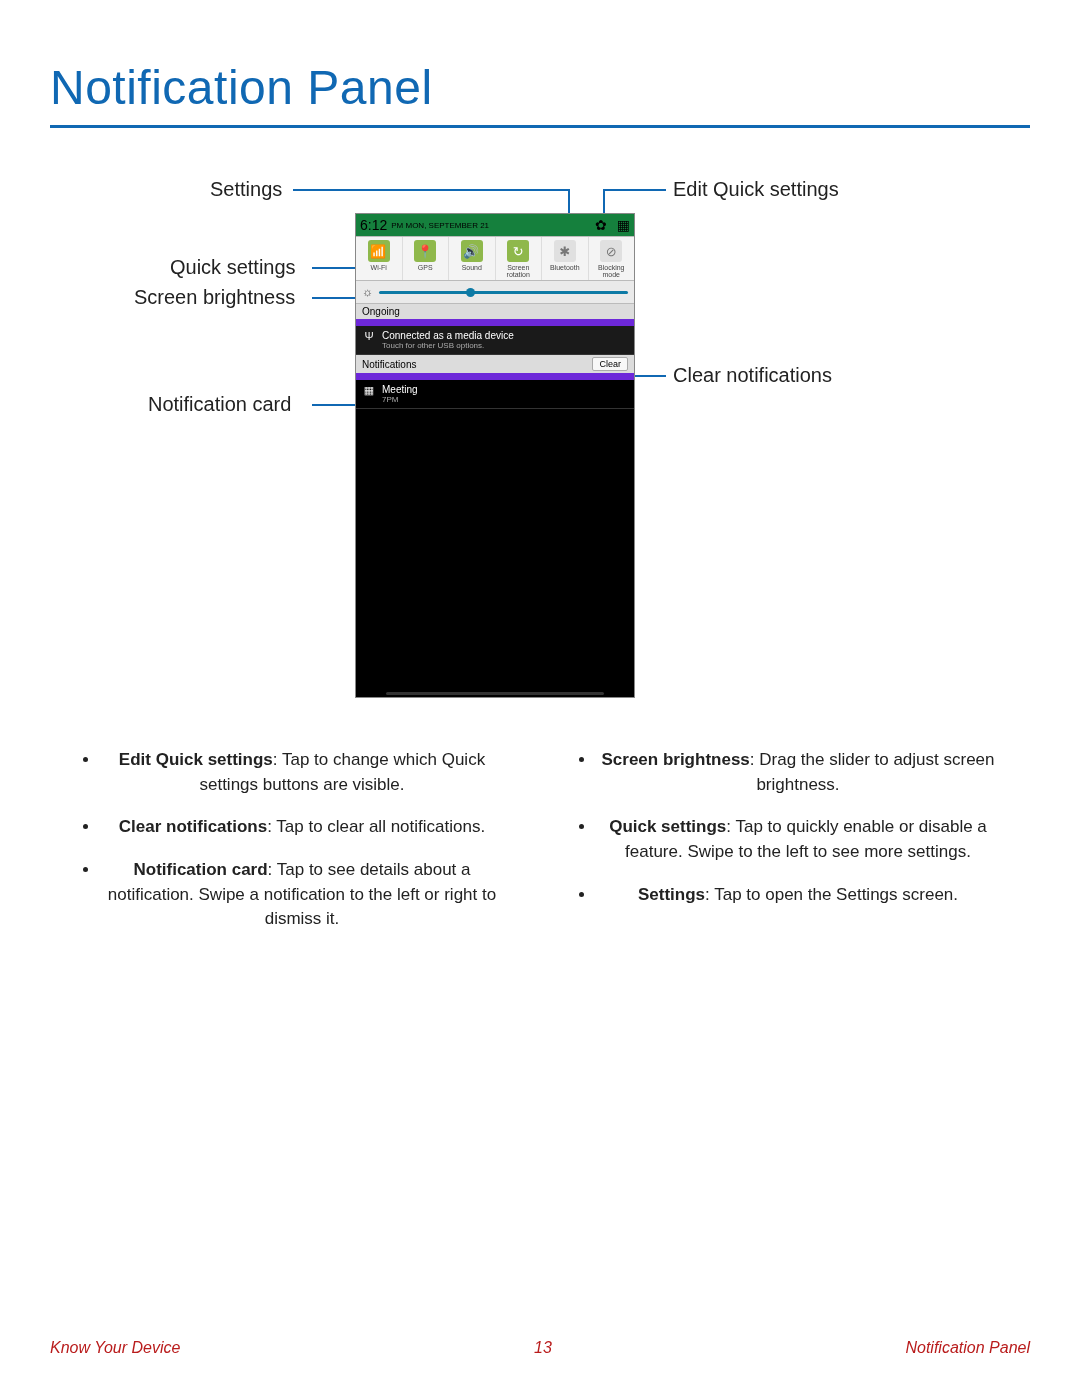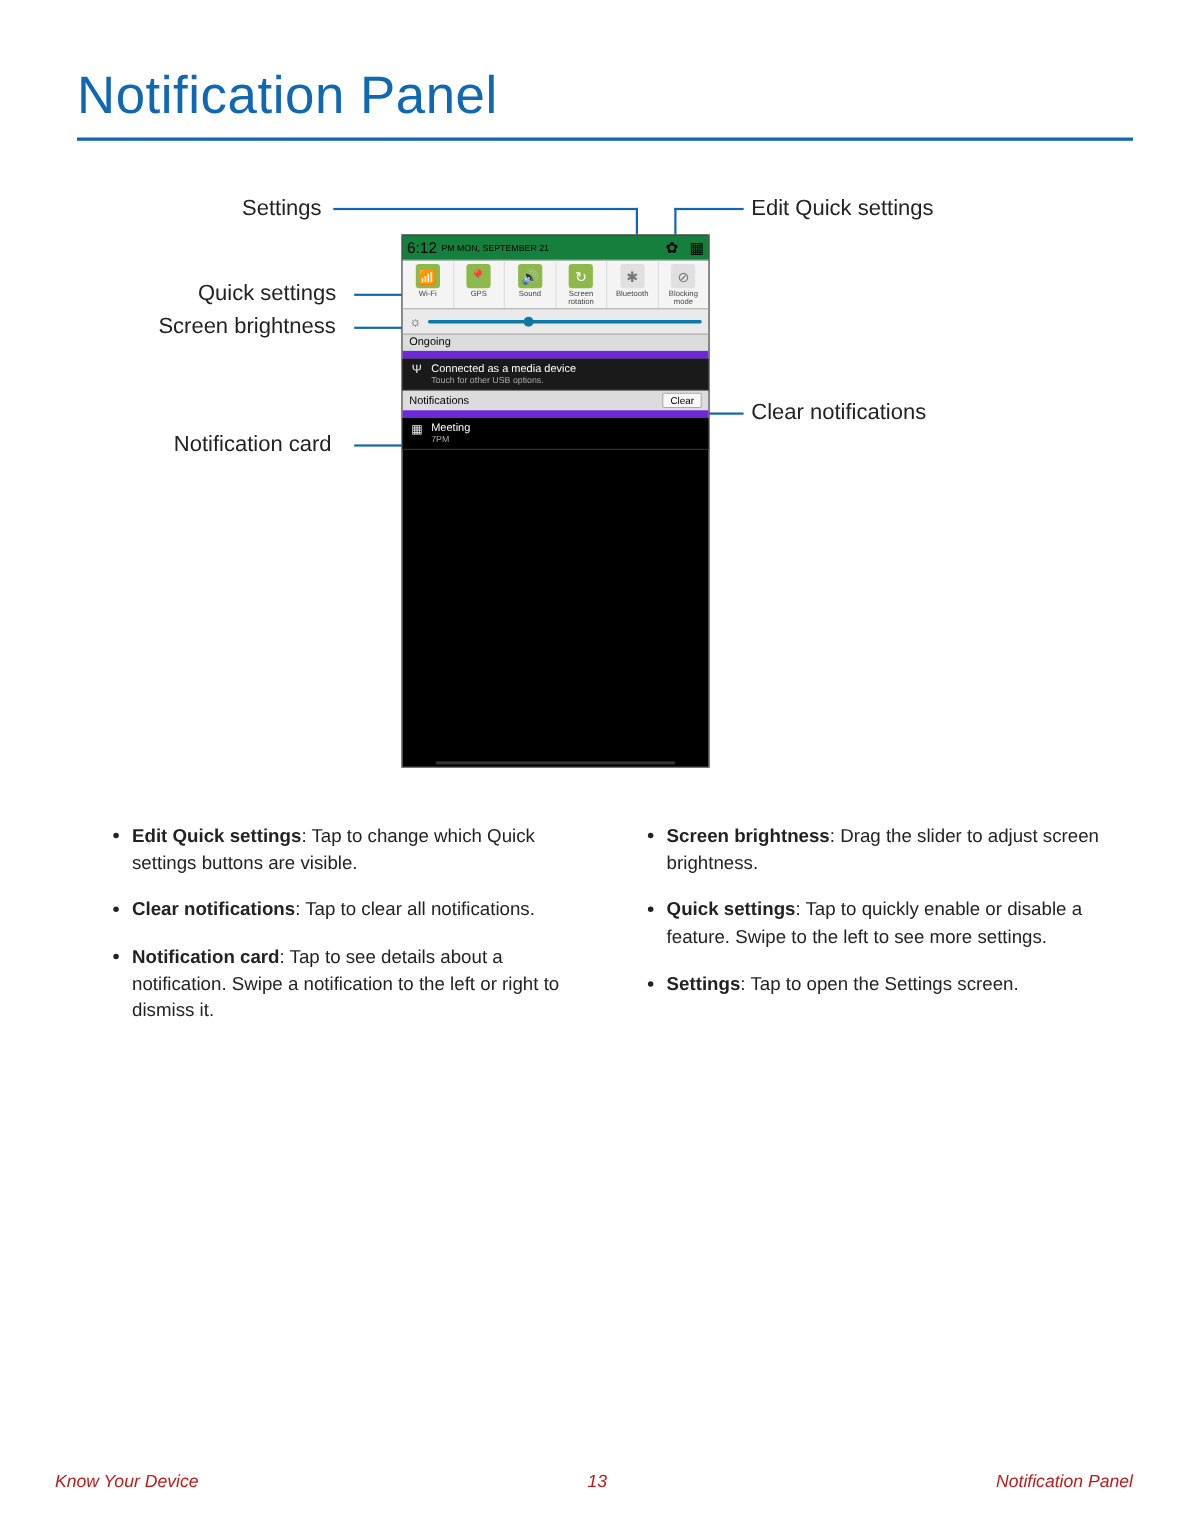--- a/index.html
+++ b/index.html
@@ -6,21 +6,21 @@
     margin: 0;
     padding: 0;
     background: #fff;
     font-family: Helvetica, Arial, sans-serif;
     width: 1080px;
     height: 1397px;
     position: relative;
     color: #222;
   }
   .page {
-    padding: 60px 50px 0 70px;
+    padding: 60px 50px 0 50px;
     box-sizing: border-box;
     height: 100%;
     position: relative;
     border-radius: 14px;
   }
   .title {
     font-size: 48px;
     font-weight: 300;
     color: #1068b3;
     margin: 0 0 10px 0;
@@ -164,20 +164,21 @@
     background:#1068b3;
   }
 
   
   .bullets {
     display: flex;
     gap: 72px;
     padding: 0 30px;
     font-size: 17px;
     line-height: 1.45;
+    text-align: center;
   }
   .bullets ul { list-style: disc; padding-left: 20px; margin:0; flex:1; }
   .bullets li { margin-bottom: 18px; }
   .bullets b { font-weight: 700; }
 
   
   .footer {
     position:absolute;
     left:0; right:0; bottom:40px;
     display:flex;

